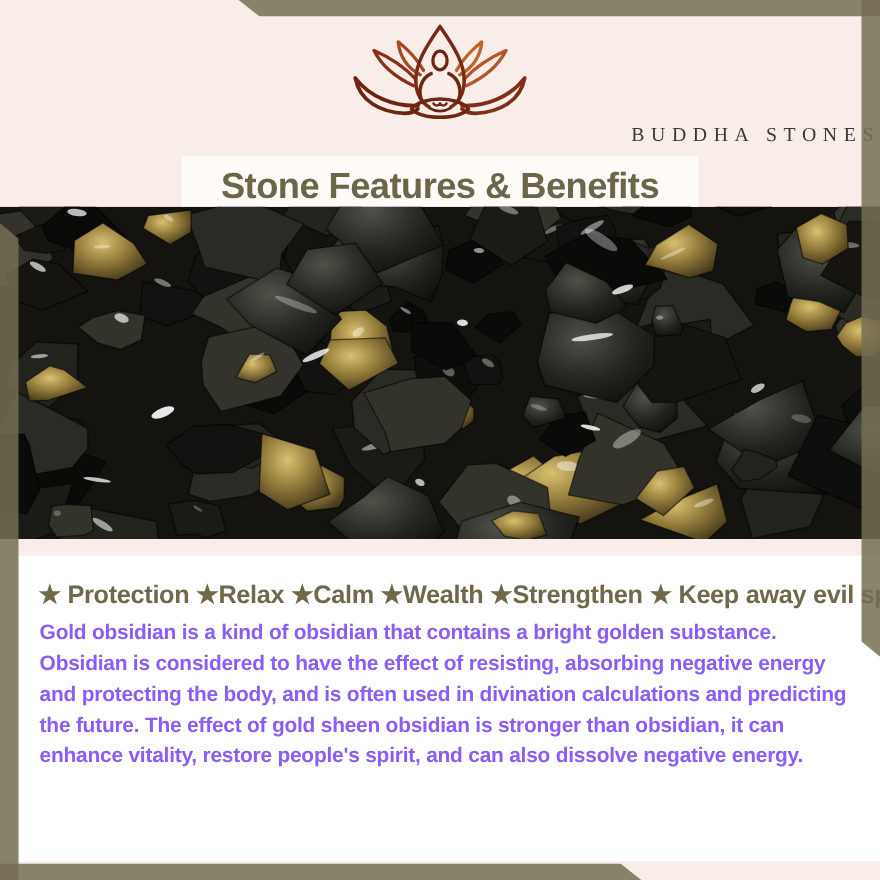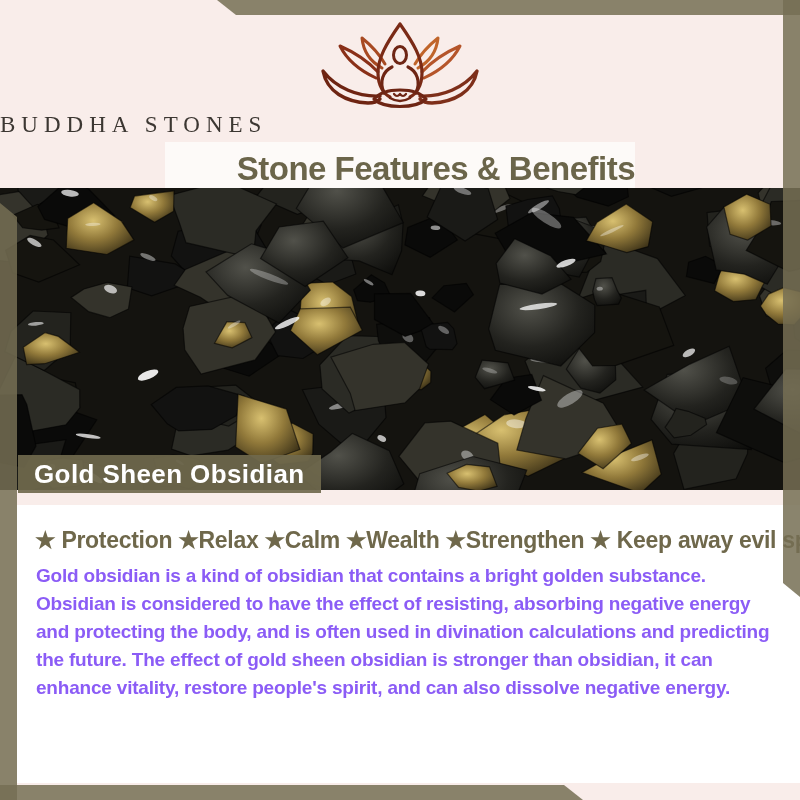--- a/index.html
+++ b/index.html
@@ -4,28 +4,28 @@
 <style>
   html,body{margin:0;padding:0;}
   body{font-family:"Liberation Sans",sans-serif;background:#ddd;}
   #card{
     position:relative;width:800px;height:800px;background:#f9edea;
     overflow:hidden;margin:0 auto;
   }
   
   #logo{position:absolute;left:318px;top:20px;width:164px;height:94px;}
   #brand{
-    position:absolute;left:0;top:112px;width:800px;text-align:left;
-    font-family:"Liberation Serif",serif;font-size:23px;letter-spacing:6px;
+    position:absolute;left:0;top:112px;width:800px;text-align:right;
+    font-family:"Liberation Serif",serif;font-size:18px;letter-spacing:6px;
     color:#3c3732;font-weight:500;
   }
   
   #title-band{
     position:absolute;left:165px;top:142px;width:470px;height:53px;
-    background:#fdfaf8;display:flex;align-items:center;justify-content:flex-end;
+    background:#fdfaf8;display:flex;align-items:center;justify-content:center;
   }
   #title-band .title{
     font-size:33px;font-weight:700;color:#6b654a;letter-spacing:-0.5px;
     white-space:nowrap;
   }
   
   #photo{position:absolute;left:0;top:188px;width:800px;height:302px;}
   
   #stone-label{
     position:absolute;left:18px;top:455px;height:38px;line-height:38px;
@@ -263,21 +263,20 @@
         <ellipse cx="420.0" cy="105.4" rx="5.0" ry="2.9" transform="rotate(5 420 110)" fill="rgba(255,255,255,0.85)"></ellipse>
         <ellipse cx="290.5" cy="130.1" rx="13.4" ry="2.9" transform="rotate(-25 300 140)" fill="rgba(255,255,255,0.80)"></ellipse>
         <ellipse cx="534.5" cy="197.4" rx="9.1" ry="2.0" transform="rotate(12 520 210)" fill="rgba(255,255,255,0.85)"></ellipse>
         <ellipse cx="691.5" cy="165.0" rx="6.9" ry="3.2" transform="rotate(-29 690 170)" fill="rgba(255,255,255,0.70)"></ellipse>
         <ellipse cx="86.6" cy="248.5" rx="12.5" ry="1.9" transform="rotate(8 90 260)" fill="rgba(255,255,255,0.75)"></ellipse>
         <ellipse cx="380.6" cy="244.9" rx="4.6" ry="2.9" transform="rotate(28 370 250)" fill="rgba(255,255,255,0.70)"></ellipse>
         <ellipse cx="570.7" cy="78.1" rx="10.2" ry="3.0" transform="rotate(-20 560 90)" fill="rgba(255,255,255,0.80)"></ellipse>
       </g>
   </svg>
 
-  <div id="stone-label">Gold Sheen Obsidian</div>
 
   <div id="content-panel"></div>
 
   <div id="benefits">★ Protection ★Relax ★Calm ★Wealth ★Strengthen ★ Keep away evil spirits</div>
 
   <div id="description">Gold obsidian is a kind of obsidian that contains a bright golden substance. Obsidian is considered to have the effect of resisting, absorbing negative energy and protecting the body, and is often used in divination calculations and predicting the future. The effect of gold sheen obsidian is stronger than obsidian, it can enhance vitality, restore people's spirit, and can also dissolve negative energy.</div>
 
   <div class="frame" id="frame-top"></div>
   <div class="frame" id="frame-right"></div>
   <div class="frame" id="frame-left"></div>

